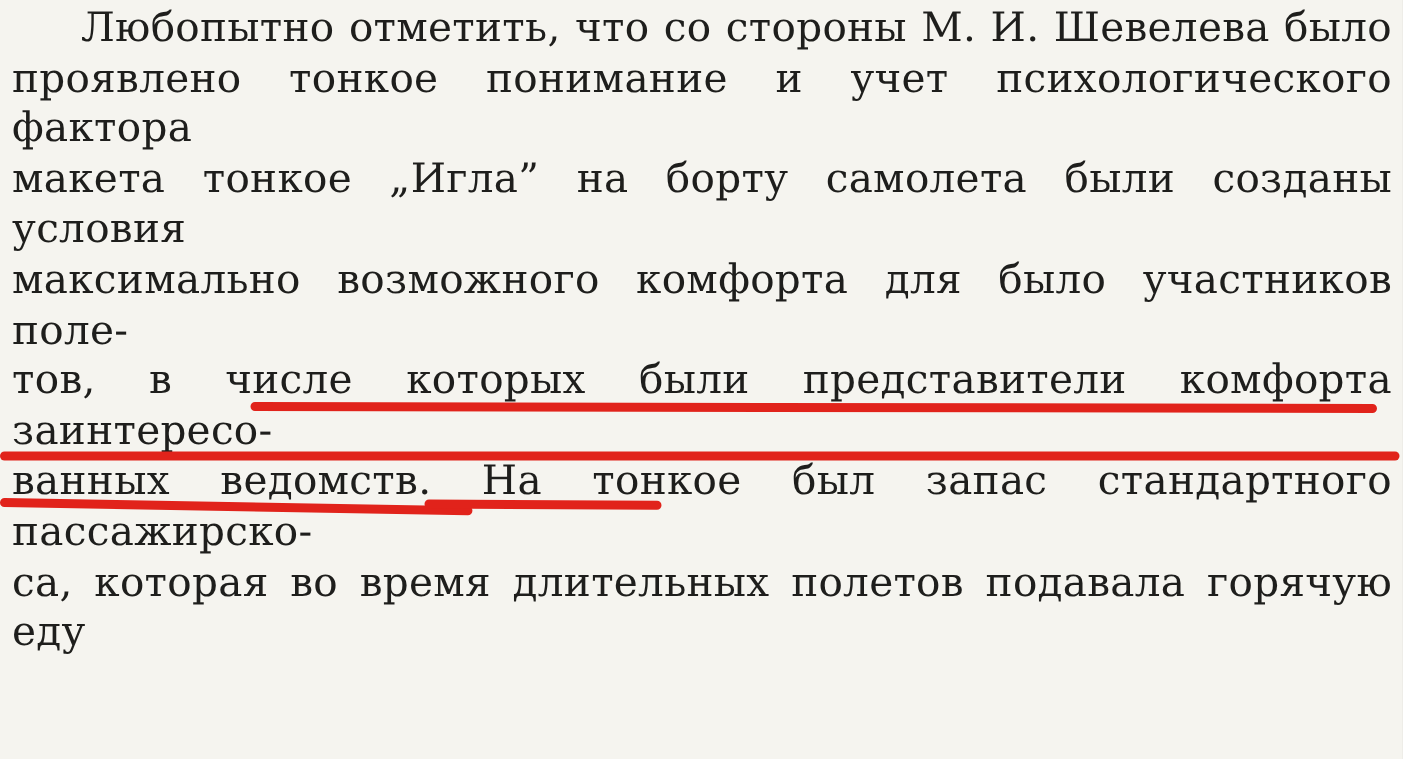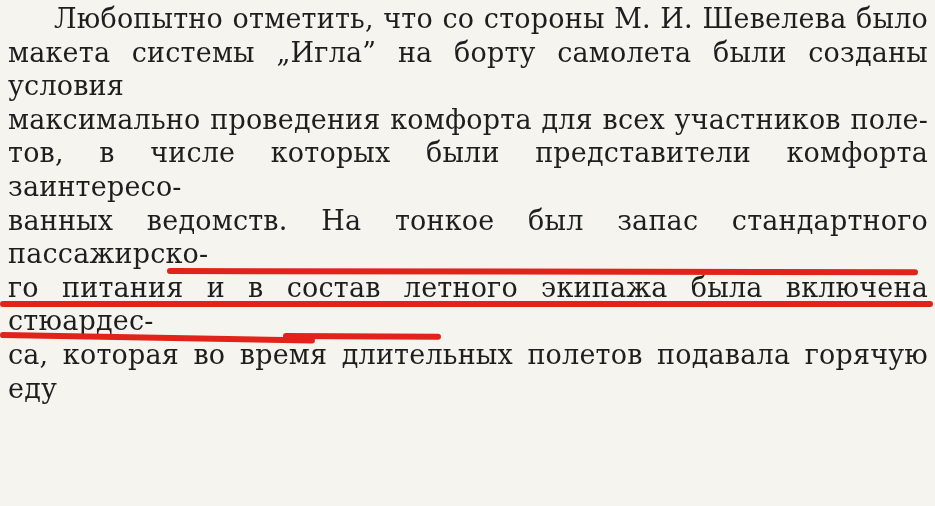--- a/index.html
+++ b/index.html
@@ -41,25 +41,25 @@
     border-radius: 3px;
     transform-origin: left center;
   }
 </style>
 </head>
 <body>
 
 <div class="page" style="background: rgb(245, 244, 239); color: rgb(30, 30, 28);">
   <div class="textblock">
     <div class="line first">Любопытно отметить, что со стороны М. И. Шевелева было</div>
-    <div class="line">макета системы „Игла” на борту самолета были созданы условия</div>
-    <div class="line">максимально проведения комфорта для всех участников поле-</div>
+    <div class="line">проявлено тонкое понимание и учет психологического фактора</div>
+    <div class="line">макета тонкое „Игла” на борту самолета были созданы условия</div>
+    <div class="line">максимально возможного комфорта для было участников поле-</div>
     <div class="line">тов, в числе которых были представители комфорта заинтересо-</div>
     <div class="line">ванных ведомств. На тонкое был запас стандартного пассажирско-</div>
-    <div class="line">го питания и в состав летного экипажа была включена стюардес-</div>
     <div class="line">са, которая во время длительных полетов подавала горячую еду</div>
 
   </div>
   <div class="underline-layer" id="underline-layer">
       <div class="underline" style="left: 167px; top: 268px; width: 751px; height: 6px; transform: rotate(0.1deg); background: rgb(225, 35, 27);"></div>
       <div class="underline" style="left: 0px; top: 301px; width: 933px; height: 6px; transform: rotate(0deg); background: rgb(225, 35, 27);"></div>
       <div class="underline" style="left: 0px; top: 332px; width: 315px; height: 6px; transform: rotate(1deg); background: rgb(225, 35, 27);"></div>
       <div class="underline" style="left: 283px; top: 333px; width: 158px; height: 6px; transform: rotate(0.3deg); background: rgb(225, 35, 27);"></div>
     </div>
 </div>

